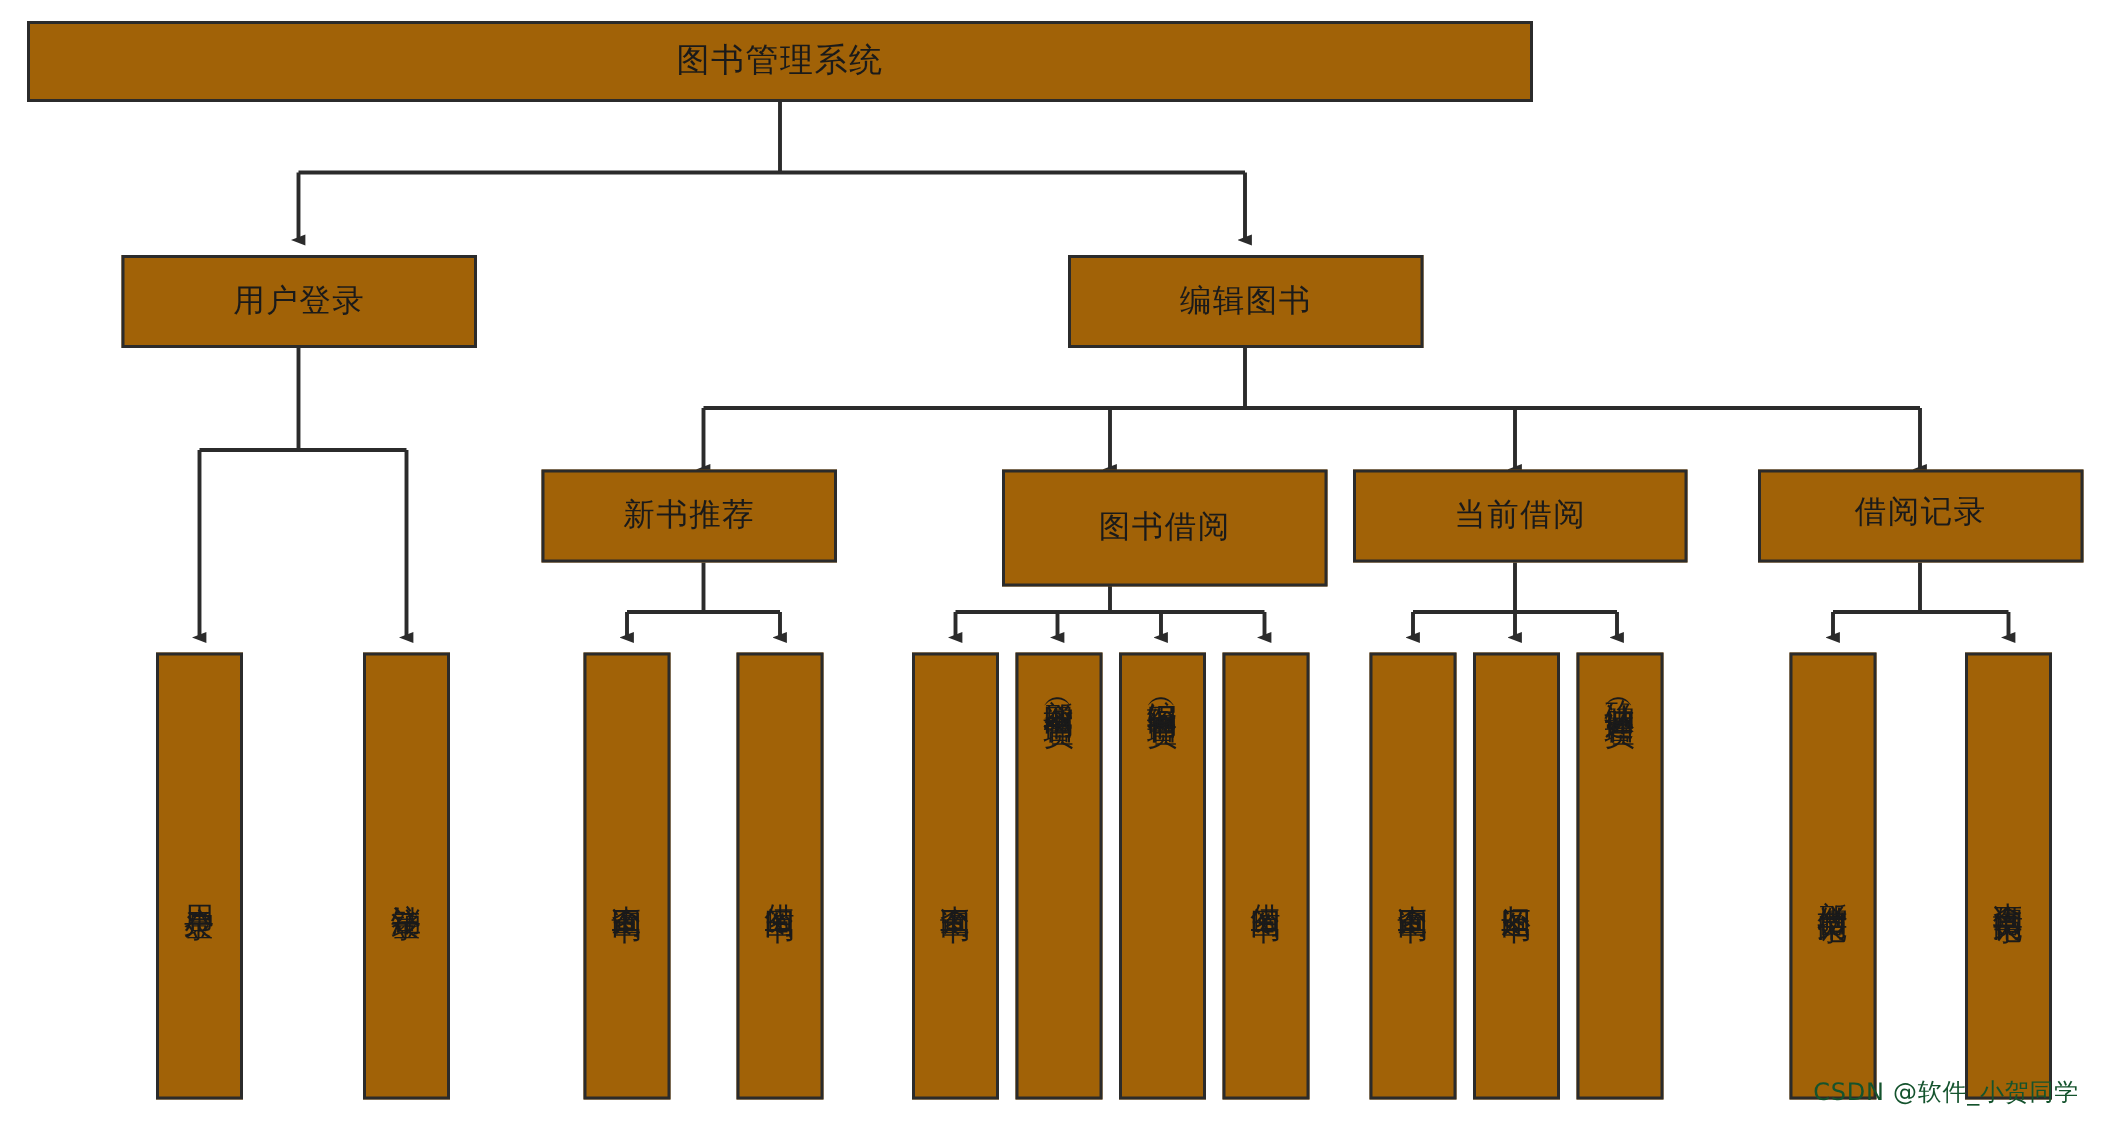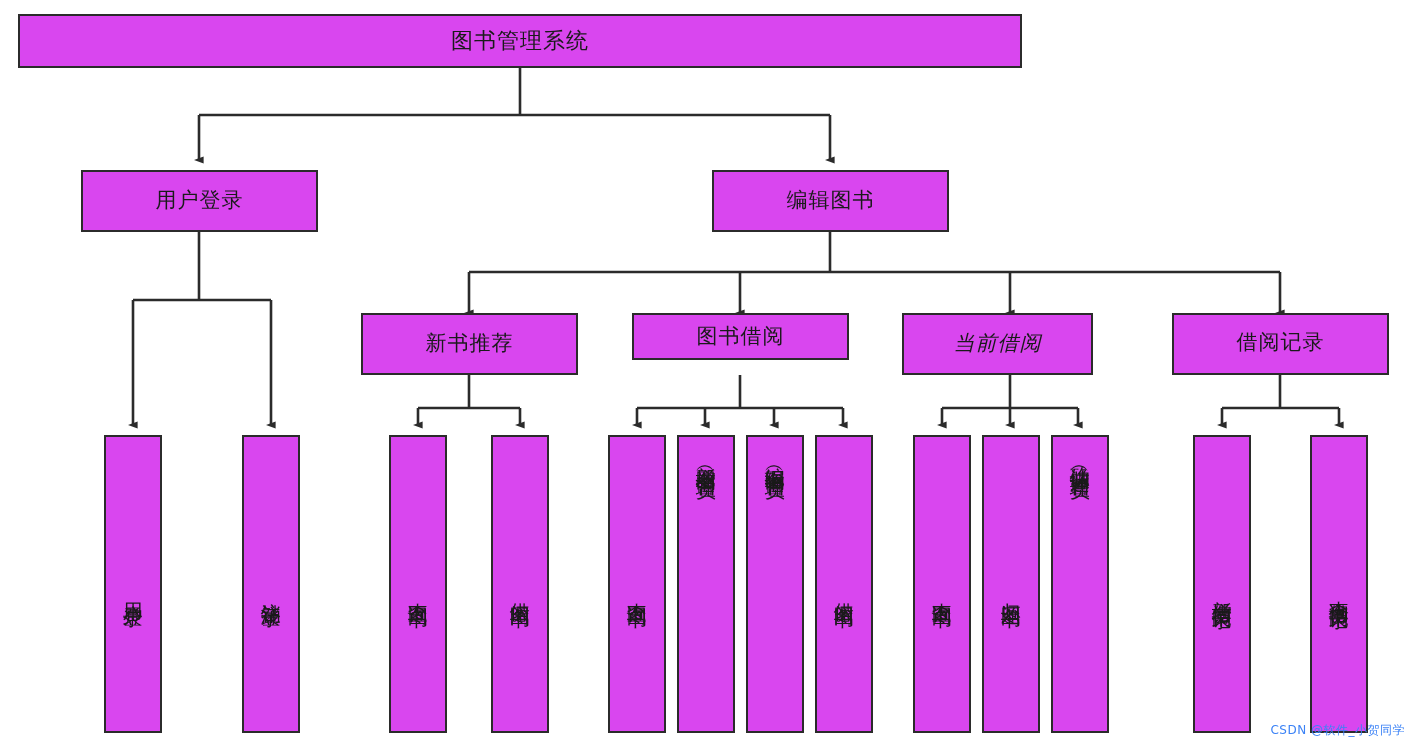--- a/index.html
+++ b/index.html
@@ -21,21 +21,21 @@
     position: absolute;
     left: 0;
     top: 0;
     width: 1405px;
     height: 747px;
   }
   .node {
     position: absolute;
     box-sizing: border-box;
     border: 2.5px solid #2b2b2b;
-    background: #d946ef;
+    background: #a16207;
     display: flex;
     align-items: center;
     justify-content: center;
     color: #1a1a1a;
   }
   .node.horiz {
     font-size: 21px;
     letter-spacing: 1px;
     line-height: 1.1;
   }
@@ -55,24 +55,24 @@
     letter-spacing: 2px;
     white-space: nowrap;
     color: #1a1a1a;
   }
   .vlabel.center {
     margin-top: auto;
     margin-bottom: auto;
   }
   #watermark {
     position: absolute;
-    right: 0;
+    right: 19px;
     bottom: 8px;
-    font-size: 12px;
-    color: #3b82f6;
+    font-size: 16px;
+    color: #14532d;
     letter-spacing: 0.5px;
     white-space: nowrap;
   }
 </style>
 </head>
 <body>
 
 <div id="diagram-root">
 
   <svg id="edge-layer" viewBox="0 0 1405 747" xmlns="http://www.w3.org/2000/svg">
@@ -127,27 +127,27 @@
     <span>图书管理系统</span>
   </div>
 
   <div class="node horiz" style="left:81px; top:170px; width:237px; height:62px;">
     <span>用户登录</span>
   </div>
   <div class="node horiz" style="left:712px; top:170px; width:237px; height:62px;">
     <span>编辑图书</span>
   </div>
 
-  <div class="node horiz" style="left:361px; top:313px; width:217px; height:62px;">
+  <div class="node horiz" style="left:361px; top:313px; width:197px; height:62px;">
     <span>新书推荐</span>
   </div>
-  <div class="node horiz" style="left:632px; top:313px; width:217px; height:47px;">
+  <div class="node horiz" style="left:668px; top:313px; width:217px; height:78px;">
     <span>图书借阅</span>
   </div>
-  <div class="node horiz" style="left:902px; top:313px; width:191px; height:62px;font-style:italic;">
+  <div class="node horiz" style="left:902px; top:313px; width:223px; height:62px;">
     <span>当前借阅</span>
   </div>
   <div class="node horiz" style="left:1172px; top:313px; width:217px; height:62px;font-family:Liberation Mono, monospace;">
     <span>借阅记录</span>
   </div>
 
   <div class="node vert" style="left:104px; top:435px; width:58px; height:298px;">
     <span class="vlabel center">用户登录</span>
   </div>
   <div class="node vert" style="left:242px; top:435px; width:58px; height:298px;">

